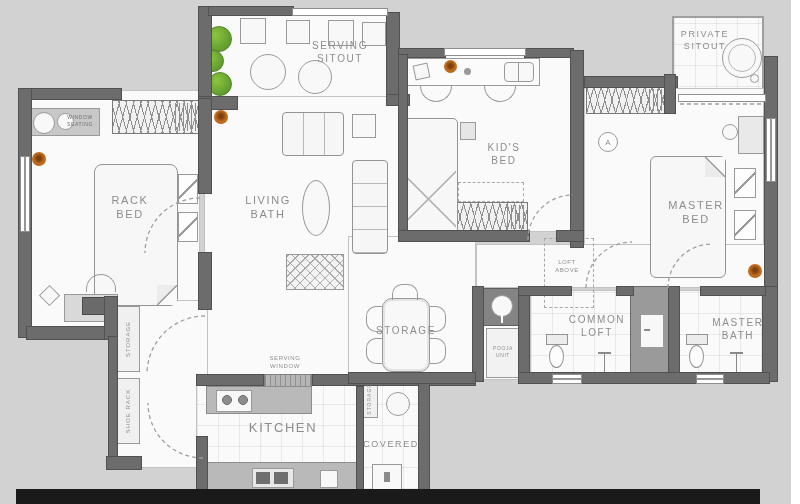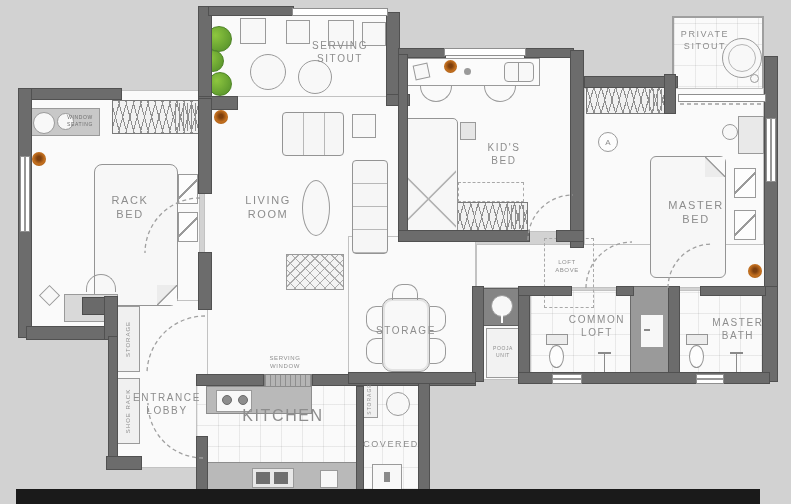--- a/index.html
+++ b/index.html
@@ -250,33 +250,31 @@
     </g>
   </svg>
 
   <span class="lbl" style="left:340px;top:52px;font-size:10px">SERVING
 SITOUT</span>
   <span class="lbl" style="left:705px;top:41px;font-size:9px">PRIVATE
 SITOUT</span>
   <span class="lbl" style="left:130px;top:207px;font-size:11px">RACK
 BED</span>
   <span class="lbl" style="left:268px;top:207px;font-size:11px">LIVING
-ROOM</span>
+BATH</span>
   <span class="lbl" style="left:504px;top:154px;font-size:10px">KID'S
 BED</span>
   <span class="lbl" style="left:696px;top:212px;font-size:11px">MASTER
 BED</span>
   <span class="lbl" style="left:406px;top:330px;font-size:10px">STORAGE</span>
   <span class="lbl" style="left:597px;top:326px;font-size:10px">COMMON
 LOFT</span>
   <span class="lbl" style="left:738px;top:329px;font-size:10px">MASTER
 BATH</span>
-  <span class="lbl" style="left:167px;top:404px;font-size:10px">ENTRANCE
-LOBBY</span>
-  <span class="lbl" style="left:283px;top:416px;font-size:16px">KITCHEN</span>
+  <span class="lbl" style="left:283px;top:428px;font-size:13px">KITCHEN</span>
   <span class="lbl" style="left:391px;top:445px;font-size:9px">COVERED</span>
   <span class="lbl tiny" style="left:285px;top:362px;font-size:6px">SERVING
 WINDOW</span>
   <span class="lbl tiny" style="left:567px;top:266px;font-size:6px">LOFT
 ABOVE</span>
   <span class="lbl tiny" style="left:503px;top:352px;font-size:5px">POOJA
 UNIT</span>
   <span class="lbl tiny" style="left:80px;top:121px;font-size:5px;color:#6f6f6f">WINDOW
 SEATING</span>
   <span class="lbl tiny vert" style="left:128px;top:339px;font-size:6px">STORAGE</span>

